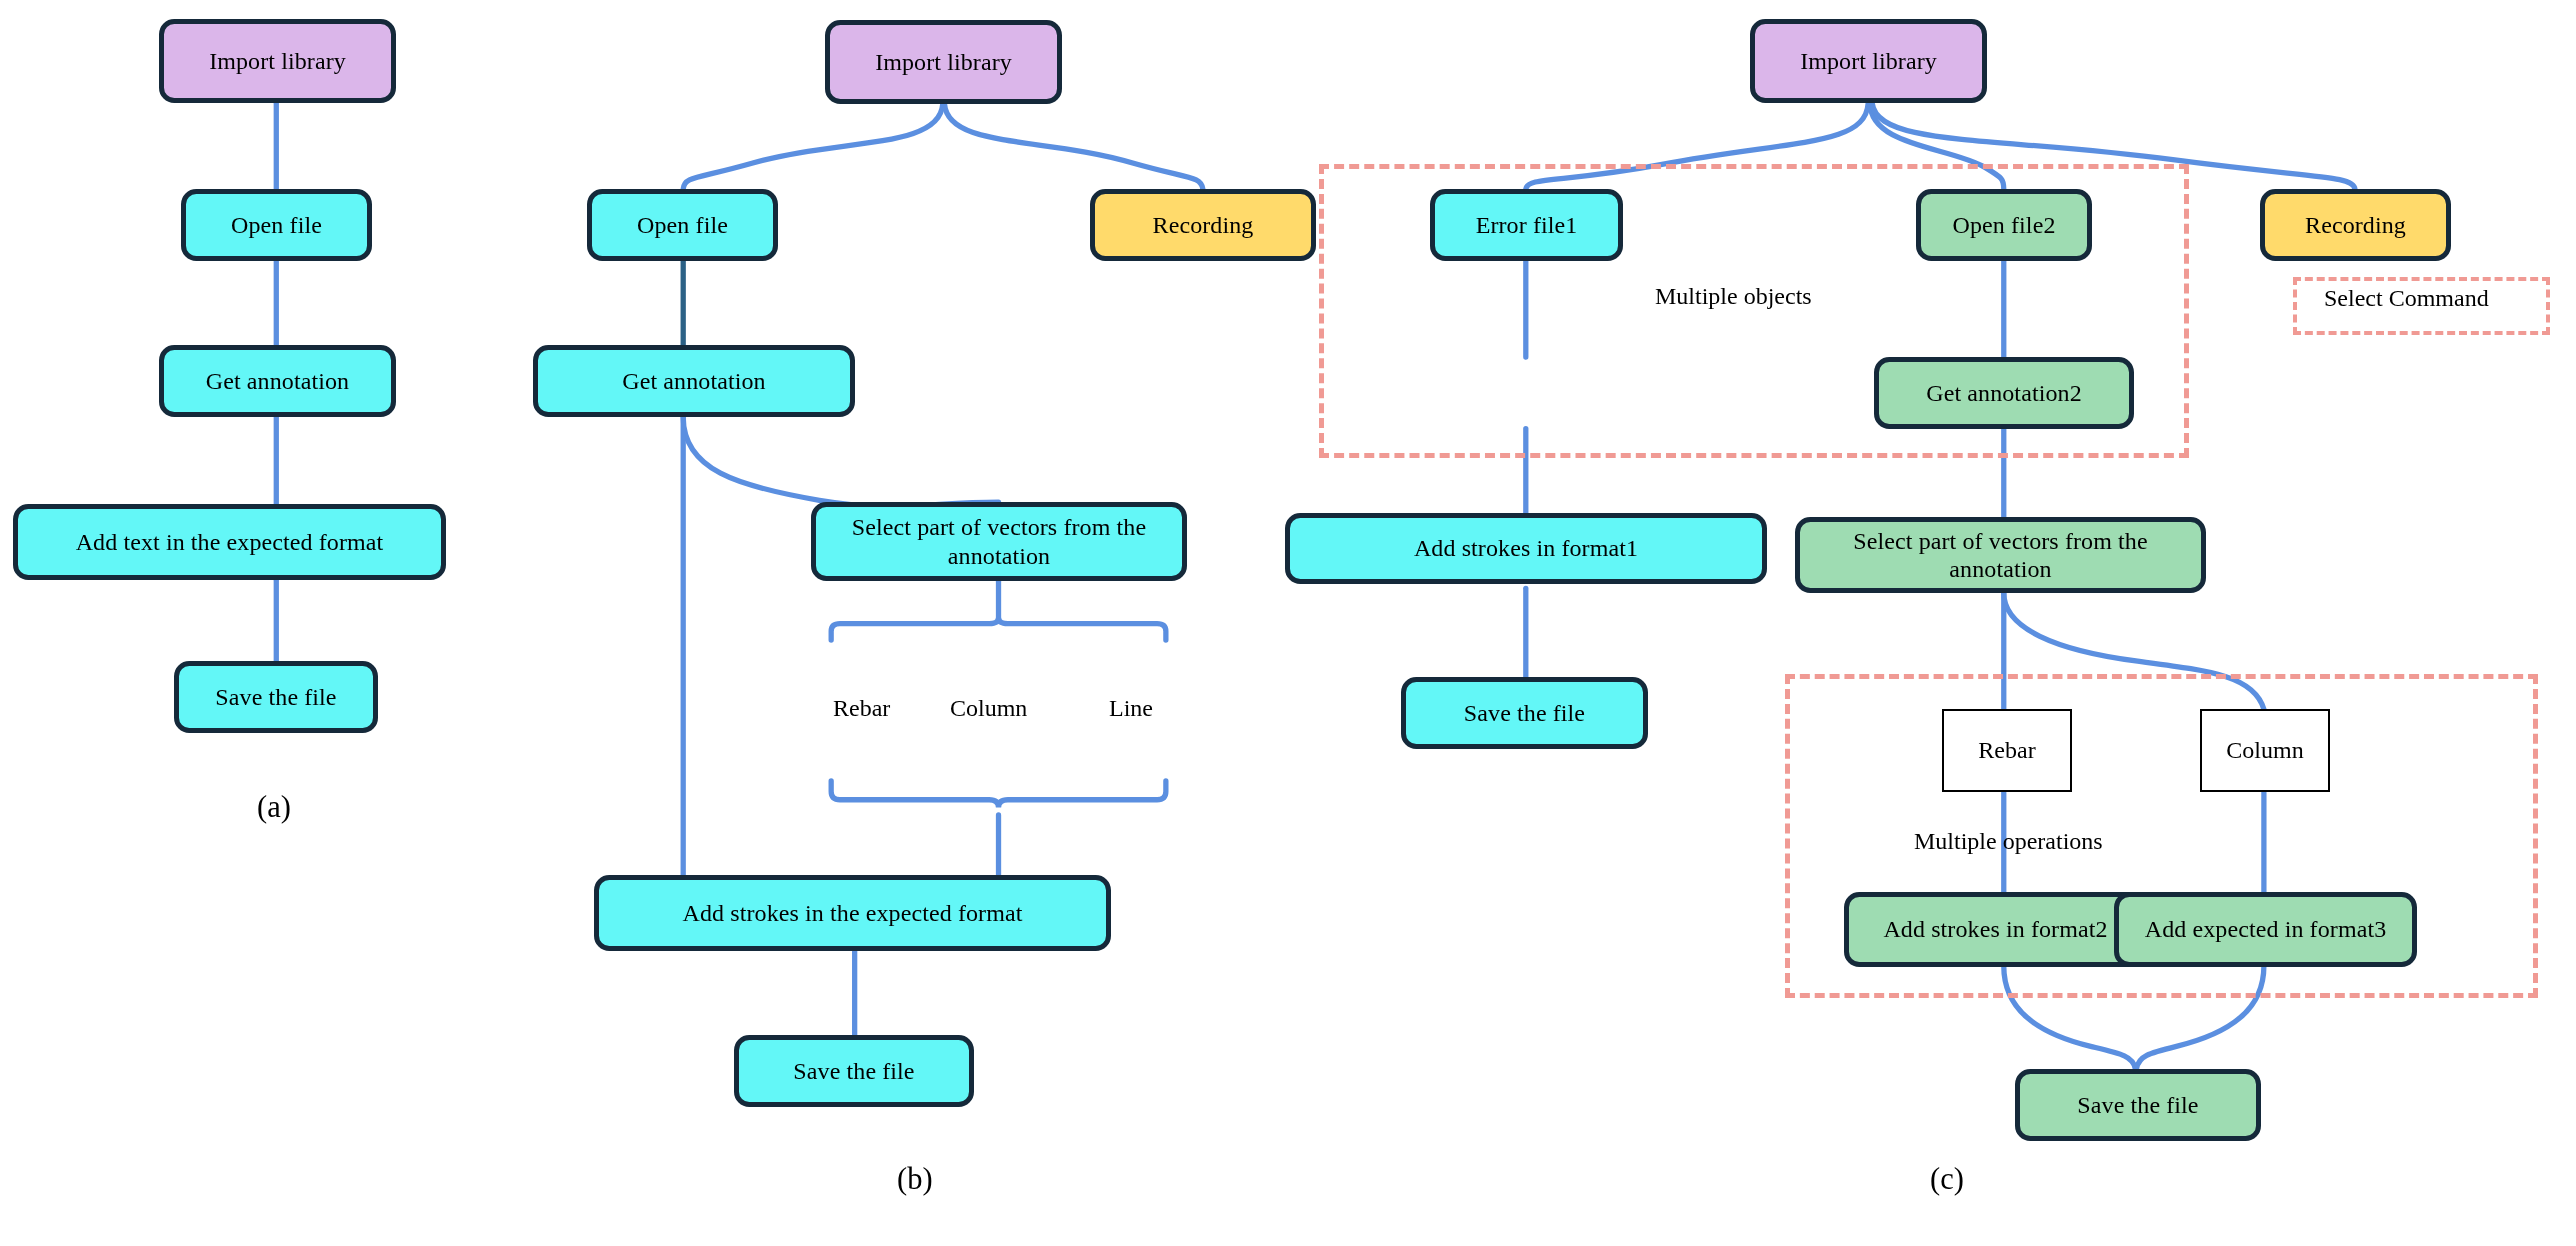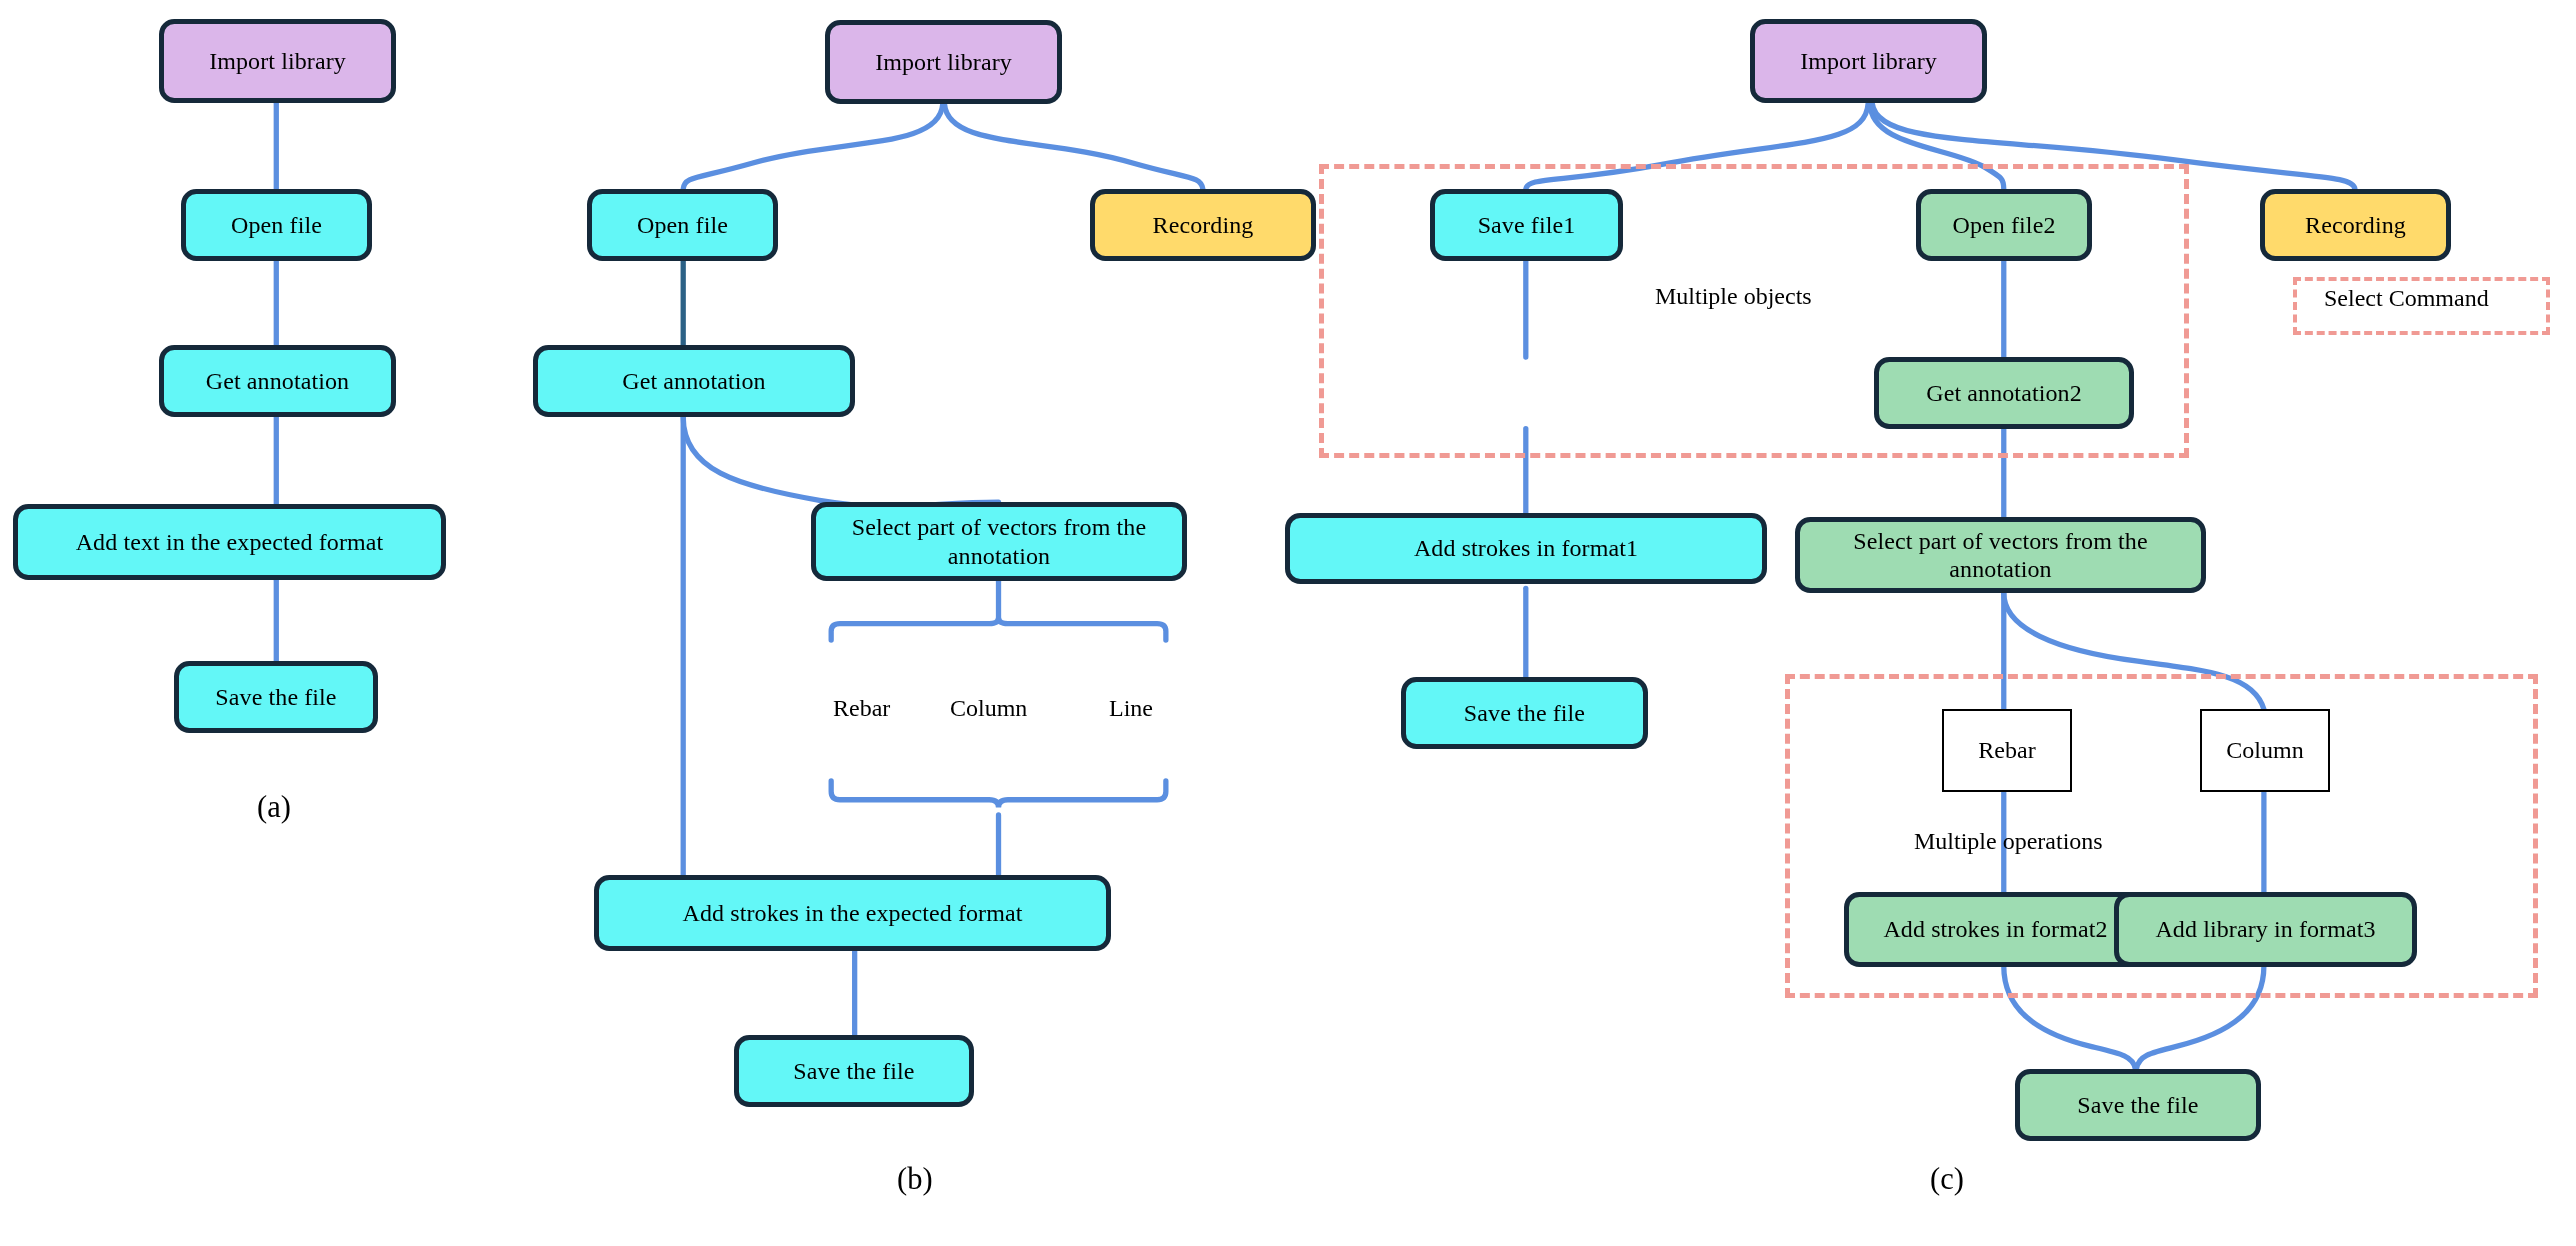--- a/index.html
+++ b/index.html
@@ -197,21 +197,21 @@
     <span>Save the file</span>
   </div>
 
   <div class="panel-label" style="left:897px; top:1162px;">(b)</div>
 
   <div class="node" style="left:1750px; top:19.4px; width:237px; height:84px; background:#dbb6ea;">
     <span>Import library</span>
   </div>
 
   <div class="node" style="left:1430px; top:189px; width:193px; height:72px; background:#63f7f7;">
-    <span>Save file1</span>
+    <span>Error file1</span>
   </div>
 
   <div class="node" style="left:1916px; top:189px; width:176px; height:72px; background:#9edcb2;">
     <span>Open file2</span>
   </div>
 
   <div class="node" style="left:2260px; top:189px; width:191px; height:72px; background:#ffda6b;">
     <span>Recording</span>
   </div>
 
@@ -244,21 +244,21 @@
     <span>Column</span>
   </div>
 
   <div class="freetext" style="left:1898px; top:828px;">Multiple operations</div>
 
   <div class="node two-line" style="left:1844px; top:892px; width:303px; height:75px; background:#9edcb2;">
     <span>Add strokes in format2</span>
   </div>
 
   <div class="node two-line" style="left:2114px; top:892px; width:303px; height:75px; background:#9edcb2;">
-    <span>Add library in format3</span>
+    <span>Add expected in format3</span>
   </div>
 
   <div class="node" style="left:2015px; top:1069px; width:246px; height:72px; background:#9edcb2;">
     <span>Save the file</span>
   </div>
 
   <div class="panel-label" style="left:1930px; top:1162px;">(c)</div>
 
 </div>
 

